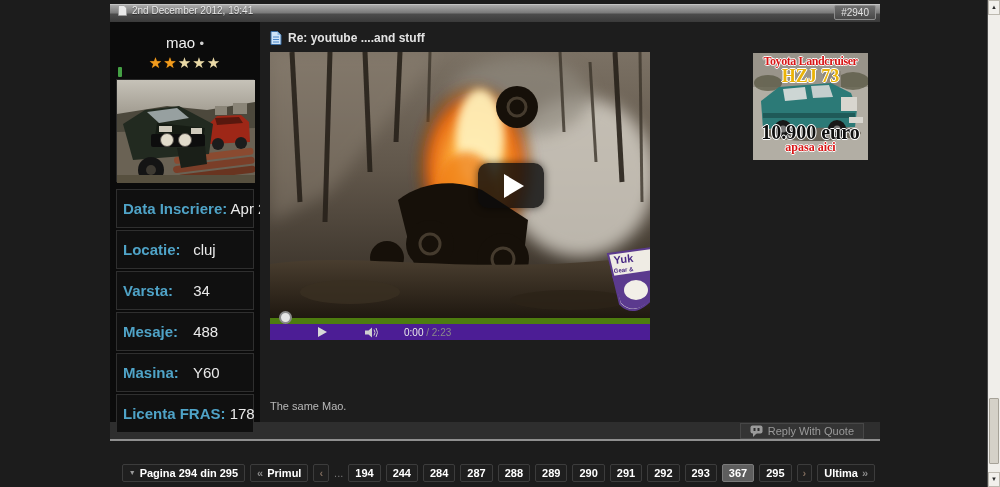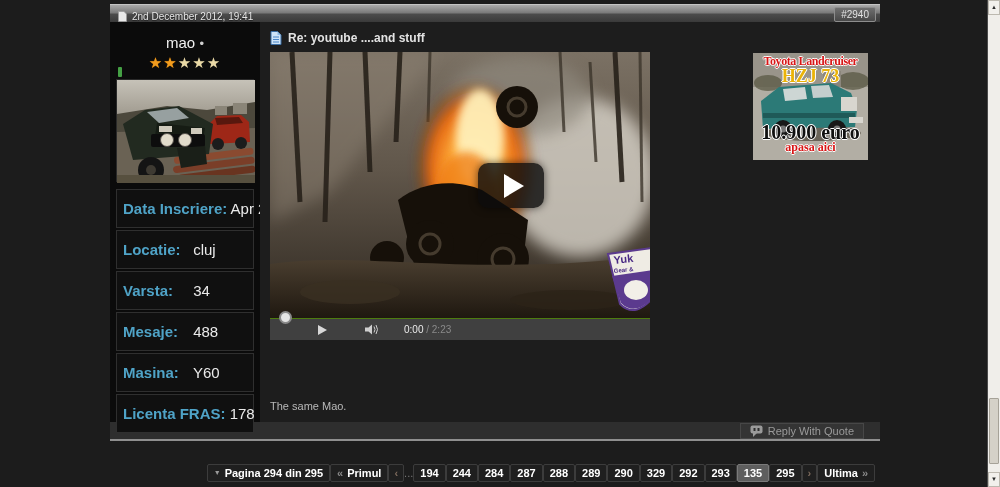--- a/index.html
+++ b/index.html
@@ -11,21 +11,21 @@
     color:#ddd;
   }
 
   
   .post-wrap { position:absolute; left:110px; top:4px; width:770px; }
 
   .post-header {
     height:18px;
     background:linear-gradient(to bottom,#aaaaaa 0%,#7b7b7b 45%,#4b4b4b 55%,#3a3a3a 100%);
     border-top:1px solid #c4c4c4;
-    display:flex; align-items:flex-end; padding:0 4px 0 8px;
+    display:flex; align-items:flex-start; padding:0 4px 0 8px;
     font-size:10px; color:#e6e6e6;
   }
   .post-header .date-txt { margin-left:5px; text-shadow:0 1px 1px rgba(0,0,0,.5); }
   .post-number {
     margin-left:auto;
     background:linear-gradient(#6f6f6f,#484848);
     border:1px solid #8d8d8d; border-radius:2px;
     padding:0 6px; font-size:10px; color:#e2e2e2; line-height:13px;
     text-decoration:none; cursor:pointer;
   }
@@ -80,21 +80,21 @@
     border-left:20px solid #ffffff;
     border-top:12px solid transparent;
     border-bottom:12px solid transparent;
     margin-left:5px;
   }
   .scrubber {
     position:absolute; left:9px; top:259px; width:13px; height:13px;
     background:#e4e4e4; border:2px solid #8a8a8a; border-radius:50%; cursor:pointer;
   }
   .controls {
-    height:22px; background:#404040; border-top:1px solid #4d7c0f;
+    height:22px; background:#4c1d95; border-top:6px solid #4d7c0f;
     display:flex; align-items:center; padding-left:48px;
   }
   .ctrl-play {
     width:0; height:0;
     border-left:9px solid #d8d8d8;
     border-top:5.5px solid transparent;
     border-bottom:5.5px solid transparent;
     cursor:pointer;
   }
   .ctrl-speaker { margin-left:38px; cursor:pointer; display:flex; }
@@ -129,21 +129,21 @@
   .reply-btn {
     display:flex; align-items:center; gap:5px;
     background:#343434; border:1px solid #474747;
     padding:1px 9px; cursor:pointer;
     font-size:11px; color:#9a9a9a;
   }
 
   
   .pagination {
     position:absolute; top:464px; right:125px;
-    display:flex; align-items:center; 
+    display:flex; align-items:center; gap:5px;
     font-size:11px; font-weight:bold;
   }
   .pg-btn {
     background:#1f1f1f; border:1px solid #3c3c3c; border-radius:2px;
     color:#fff; padding:1px 6px; line-height:14px; cursor:pointer;
     display:flex; align-items:center; gap:4px; white-space:nowrap;
   }
   .pg-btn .dim { color:#8a8a8a; }
   .pg-caret { font-size:7px; color:#9a9a9a; }
   .pg-arrow { color:#7d6a5c; padding:1px 5px; }
@@ -398,24 +398,24 @@
   </div>
   <div class="pg-btn pg-arrow">‹</div>
   <span class="pg-ellipsis">...</span>
   <div class="pg-btn">194</div>
   <div class="pg-btn">244</div>
   <div class="pg-btn">284</div>
   <div class="pg-btn">287</div>
   <div class="pg-btn">288</div>
   <div class="pg-btn">289</div>
   <div class="pg-btn">290</div>
-  <div class="pg-btn">329</div>
+  <div class="pg-btn">291</div>
   <div class="pg-btn">292</div>
   <div class="pg-btn">293</div>
-  <div class="pg-btn pg-current">135</div>
+  <div class="pg-btn pg-current">367</div>
   <div class="pg-btn">295</div>
   <div class="pg-btn pg-arrow">›</div>
   <div class="pg-btn">
     <span>Ultima</span>
     <span class="dim">»</span>
   </div>
 </div>
 
 <div class="scrollbar">
   <div class="sb-btn sb-up"><span>▲</span></div>

